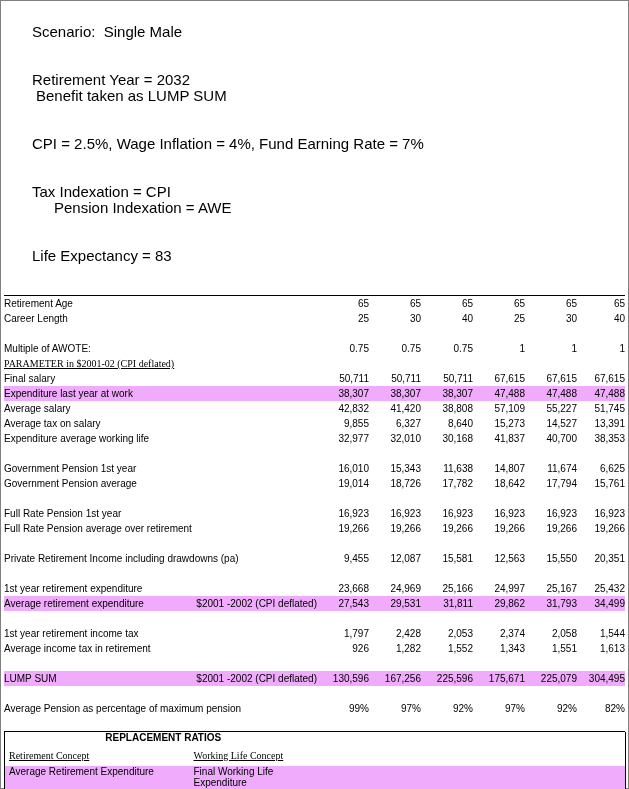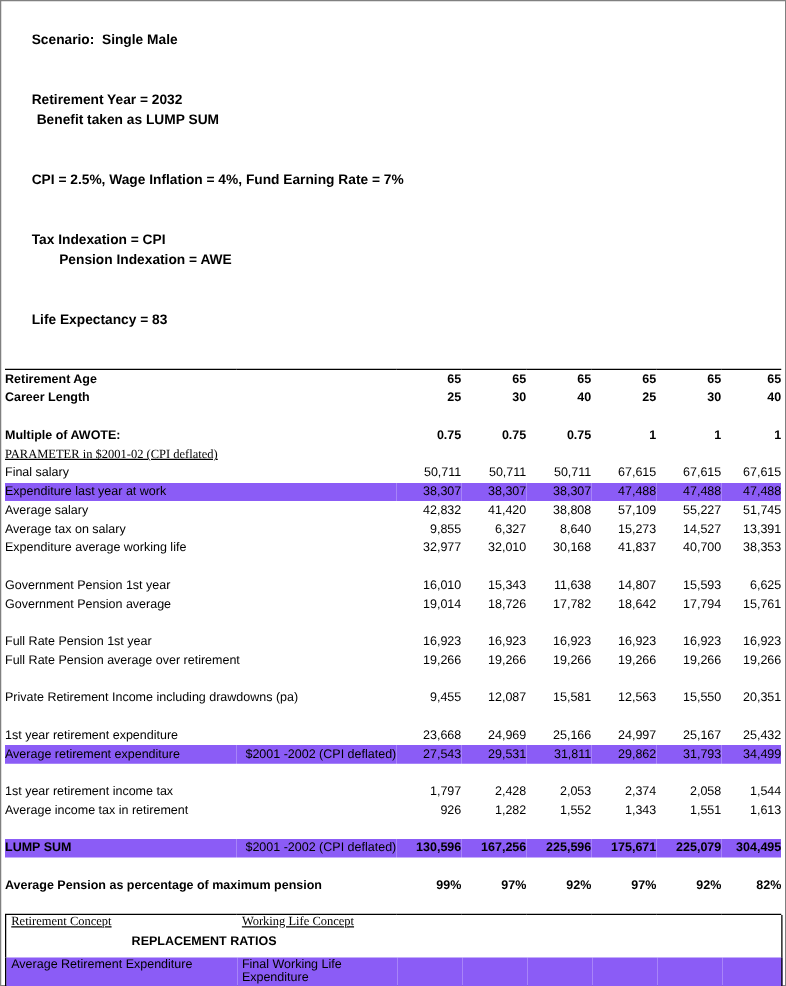--- a/index.html
+++ b/index.html
@@ -23,22 +23,22 @@
     box-sizing: border-box;
     border: 1px solid #808080;
     background: #ffffff;
   }
 
   
   .header {
     padding: 7px 0 0 6px;
   }
   .header .line {
-    font-weight: bold;
-    font-size: 11px;
+    font-weight: normal;
+    font-size: 15px;
     line-height: 16px;
     white-space: pre;
   }
   .header .line span.lbl { display: inline-block; }
   .hdr-1 .c2 { margin-left: 4px; }
   .hdr-4 .c2 { margin-left: 22px; }
 
   
   table.grid {
     border-collapse: collapse;
@@ -60,24 +60,24 @@
   }
   td.sub {
     padding-left: 6px;
     text-align: right;
   }
   td.num {
     text-align: right;
     padding-right: 8px;
   }
   .hl {
-    background: #8b5cf6;
+    background: #f0abfc;
     margin-top: 36px;
   }
-  .bold { font-weight: bold; }
+  .bold { font-weight: normal; }
   .ul { text-decoration: underline; font-family: Liberation Serif, serif; }
   .spacer td { height: 11px; }
   .small-spacer td { height: 7px; }
   .rule-bot {
     border-bottom: 1px solid #000000;
   }
 
   
   .rr-wrap {
     position: relative;
@@ -242,21 +242,21 @@
       <tr class="spacer">
           <td colspan="8"></td>
         </tr>
 
       <tr>
         <td class="lab" colspan="2">Government Pension 1st year</td>
         <td class="num">16,010</td>
         <td class="num">15,343</td>
         <td class="num">11,638</td>
         <td class="num">14,807</td>
-        <td class="num">15,593</td>
+        <td class="num">11,674</td>
         <td class="num">6,625</td>
       </tr>
 
       <tr>
         <td class="lab" colspan="2">Government Pension average</td>
         <td class="num">19,014</td>
         <td class="num">18,726</td>
         <td class="num">17,782</td>
         <td class="num">18,642</td>
         <td class="num">17,794</td>
@@ -392,27 +392,27 @@
         <col style="width:128px">
         <col style="width:52px">
         <col style="width:52px">
         <col style="width:52px">
         <col style="width:52px">
         <col style="width:52px">
         <col style="width:48px">
       </colgroup>
       <tbody>
         <tr>
+          <td class="rr-title bdr-l" colspan="2" style="height:18px;">REPLACEMENT RATIOS</td>
+          <td class="bdr-r" colspan="6" style="height:18px;"></td>
+        </tr>
+        <tr>
           <td class="bdr-l" style="height:16px;"><span class="ul">Retirement Concept</span></td>
           <td style="height:16px;"><span class="ul">Working Life Concept</span></td>
           <td class="bdr-r" colspan="6" style="height:16px;"></td>
-        </tr>
-        <tr>
-          <td class="rr-title bdr-l" colspan="2" style="height:18px;">REPLACEMENT RATIOS</td>
-          <td class="bdr-r" colspan="6" style="height:18px;"></td>
         </tr>
 
         <tr class="hl">
           <td class="bdr-l" style="height:34px;">Average Retirement Expenditure</td>
           <td style="height:34px;">Final Working Life Expenditure</td>
           <td class="num">72%</td>
           <td class="num">77%</td>
           <td class="num">83%</td>
           <td class="num">63%</td>
           <td class="num">67%</td>

